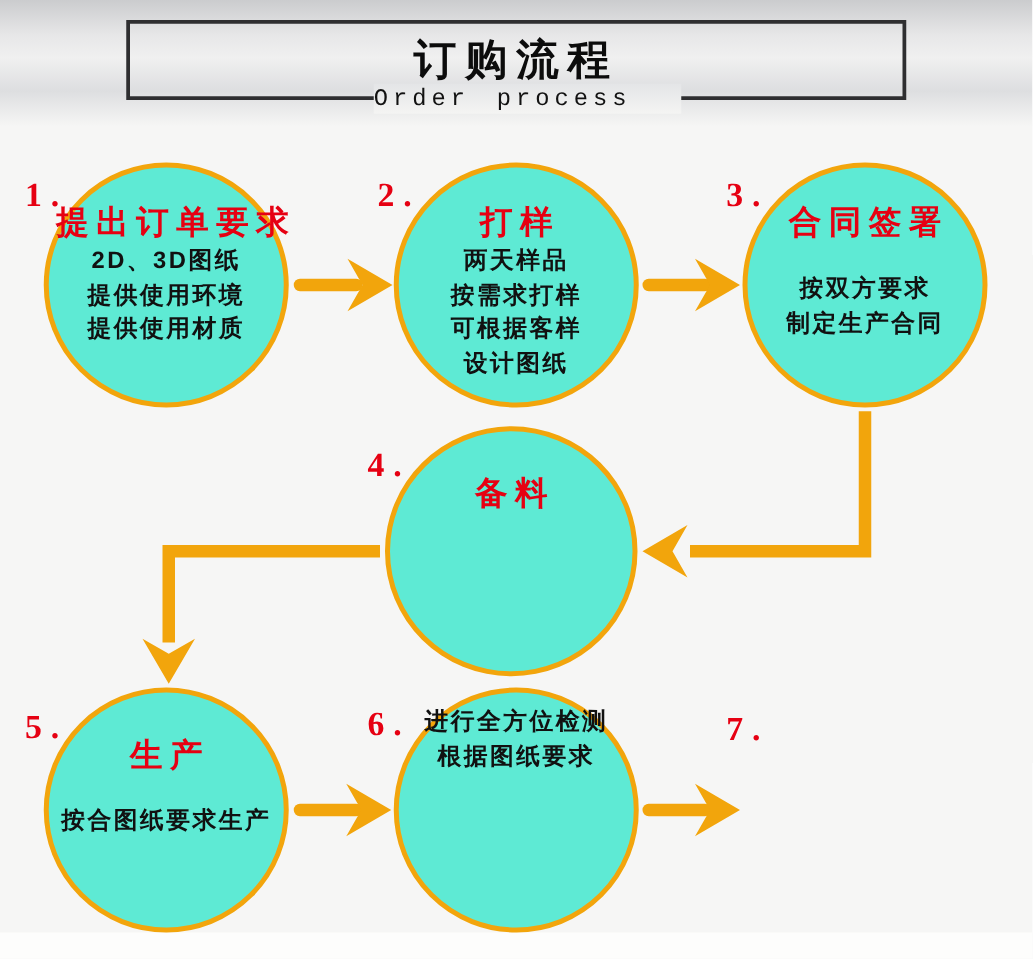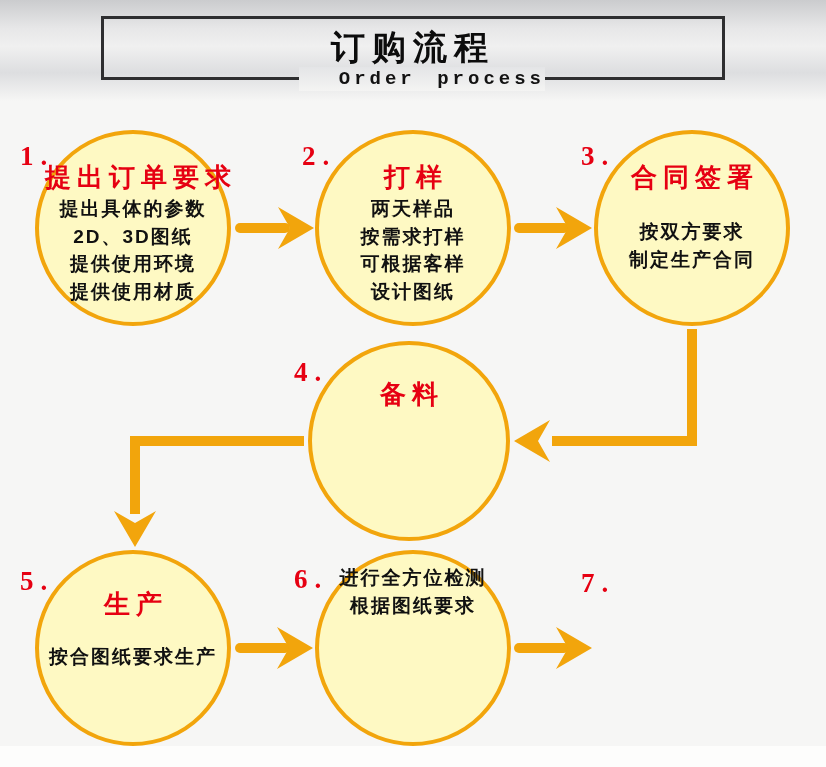--- a/index.html
+++ b/index.html
@@ -21,29 +21,29 @@
     position:absolute; left:101px; top:16px; width:624px; height:64px;
     border:3px solid var(--frame-ink);
   }
   .header-title {
     position:absolute; left:0; right:0; top:6px; text-align:center;
     font-family:"DejaVu Serif", serif; font-weight:bold;
     font-size:34px; letter-spacing:7px; color:#0c0c0c; white-space:nowrap;
   }
   .header-sub {
     position:absolute; left:299px; top:67px; width:246px; height:24px;
-    line-height:24px; text-align:right;
+    line-height:24px; text-align:left;
     background:linear-gradient(180deg,#e4e5e7 0%, #f4f4f3 100%);
-    font-family:"Liberation Mono", monospace; font-weight:bold;
+    font-family:"Liberation Mono", monospace; font-weight:normal;
     font-size:19px; letter-spacing:4px; word-spacing:6px; color:#121212; white-space:nowrap;
   }
   svg.connectors { position:absolute; left:0; top:0; width:826px; height:767px; color:var(--accent); }
   .circle {
     position:absolute; width:196px; height:196px; border:4px solid var(--accent);
-    border-radius:50%; background:#fef9c3; text-align:center;
+    border-radius:50%; background:#5eead4; text-align:center;
   }
   .c1 { left:35px;  top:130px; }
   .c2 { left:315px; top:130px; }
   .c3 { left:594px; top:130px; }
   .c4 { left:308px; top:341px; width:202px; height:200px; }
   .c5 { left:35px;  top:550px; }
   .c6 { left:315px; top:550px; }
   .c7 { left:594px; top:550px; }
   .circle-title {
     color:var(--step-red); font-weight:bold; font-size:26px;
@@ -113,21 +113,20 @@
     <g>
       <line x1="519" y1="648" x2="564" y2="648" stroke="currentColor" stroke-width="10" stroke-linecap="round"></line>
       <polygon points="592,648 556,627 568,648 556,669" fill="currentColor"></polygon>
     </g>
   </svg>
 
   <div class="step-num n1">1.</div>
   <div class="circle c1">
     <div class="circle-title">提出订单要求</div>
     <div class="circle-lines">
-      <div>提出具体的参数</div>
       <div>2D、3D图纸</div>
       <div>提供使用环境</div>
       <div>提供使用材质</div>
     </div>
   </div>
 
   <div class="step-num n2">2.</div>
   <div class="circle c2">
     <div class="circle-title">打样</div>
     <div class="circle-lines">

